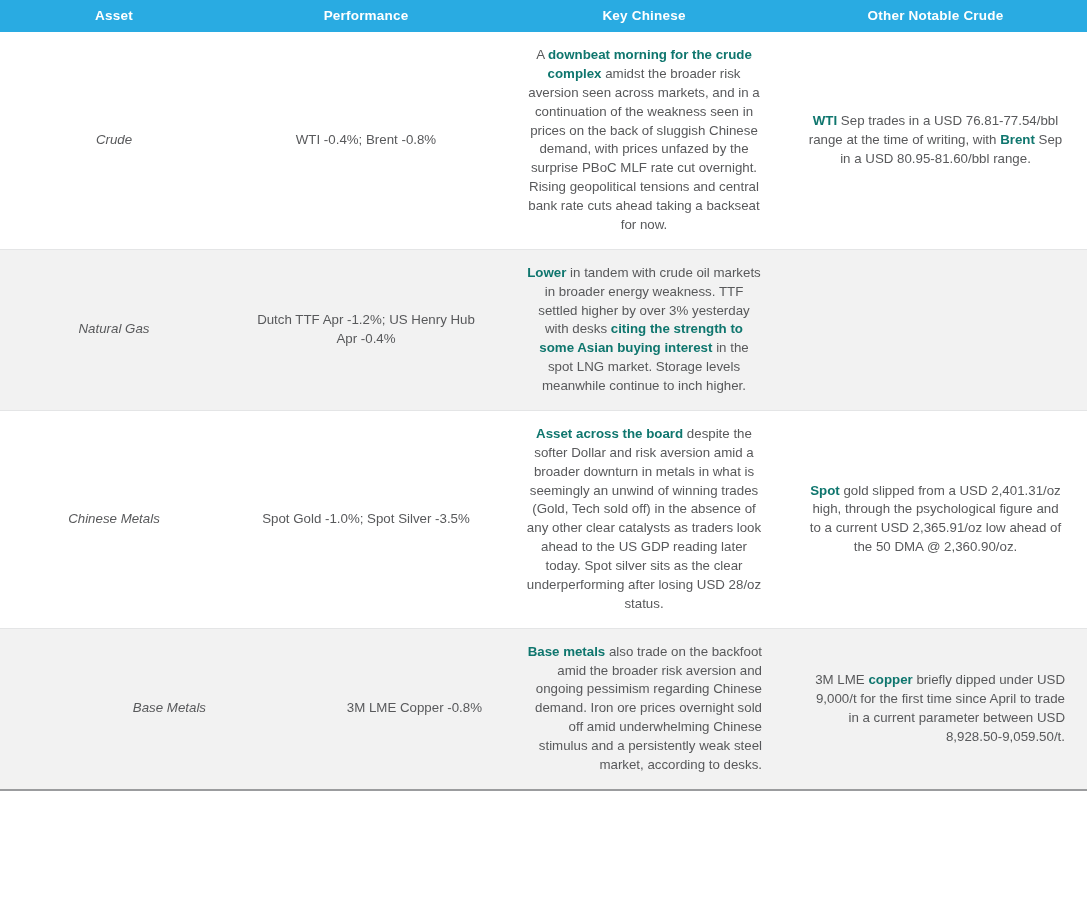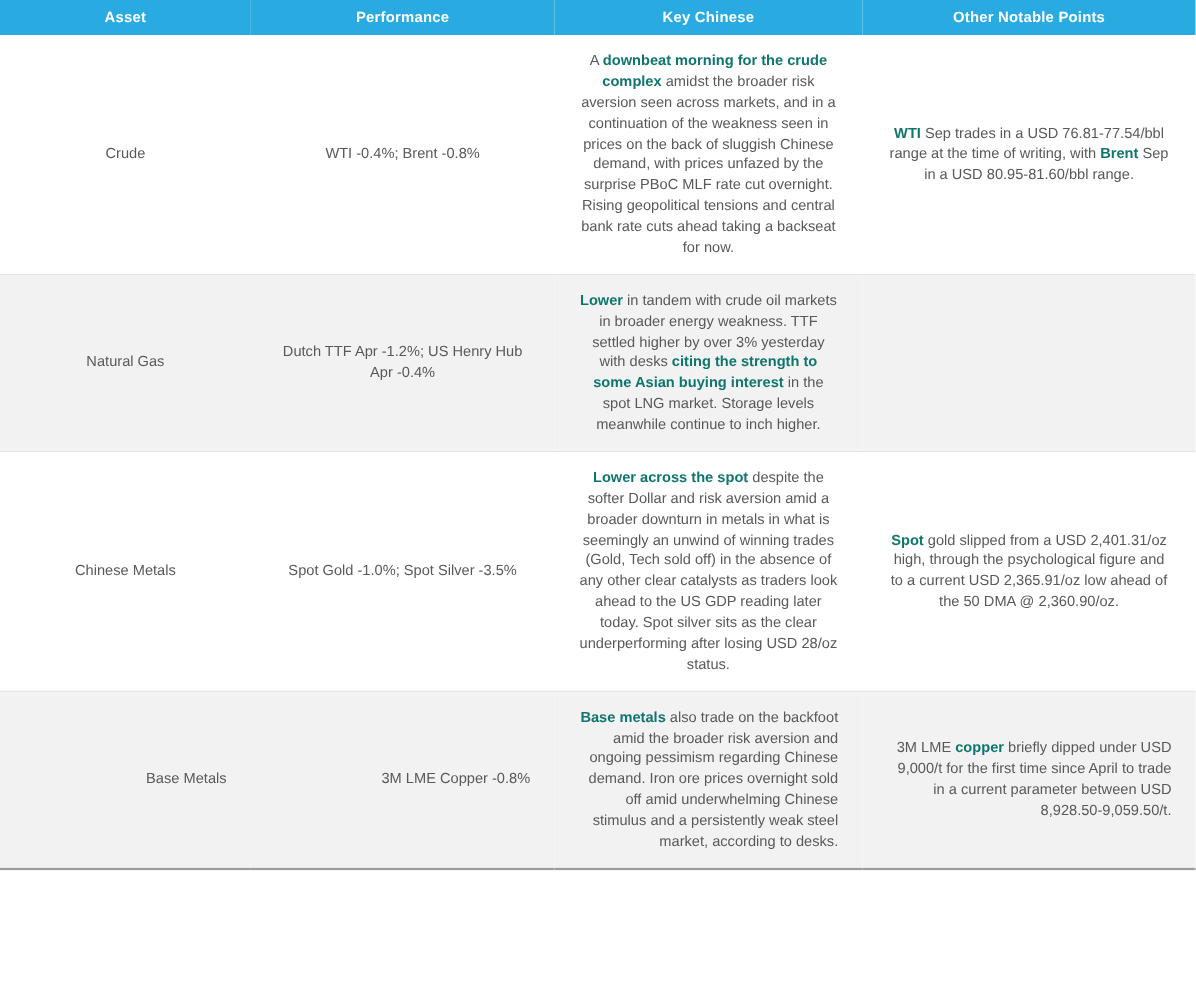--- a/index.html
+++ b/index.html
@@ -48,21 +48,21 @@
   tbody tr.row-alt td {
     background: #f2f2f2;
   }
   tbody tr.row-plain td {
     background: #ffffff;
   }
   tbody tr:last-child td {
     border-bottom: 2px solid #9b9c9e;
     text-align: right;
   }
-  td.cell-asset { font-size: 13.3px; }
+  td.cell-asset { font-size: 13.3px; font-style: italic; }
   td.cell-perf { padding-left: 30px; padding-right: 30px; }
   td.cell-key { padding-left: 18px; padding-right: 18px; }
   td.cell-other { padding-left: 26px; padding-right: 26px; }
   td b, td strong { color: #0f766e; font-weight: bold; }
 </style>
 </head>
 <body>
 
 <div id="page">
   <table class="asset-table">
@@ -70,40 +70,40 @@
       <col class="c-asset">
       <col class="c-perf">
       <col class="c-key">
       <col class="c-other">
     </colgroup>
     <thead>
       <tr>
         <th>Asset</th>
         <th>Performance</th>
         <th>Key Chinese</th>
-        <th>Other Notable Points</th>
+        <th>Other Notable Crude</th>
       </tr>
     </thead>
     <tbody>
       <tr class="row-plain">
         <td class="cell-asset">Crude</td>
         <td class="cell-perf">WTI -0.4%; Brent -0.8%</td>
         <td class="cell-key">A <b>downbeat morning for the crude complex</b> amidst the broader risk aversion seen across markets, and in a continuation of the weakness seen in prices on the back of sluggish Chinese demand, with prices unfazed by the surprise PBoC MLF rate cut overnight. Rising geopolitical tensions and central bank rate cuts ahead taking a backseat for now.</td>
         <td class="cell-other"><b>WTI</b> Sep trades in a USD 76.81-77.54/bbl range at the time of writing, with <b>Brent</b> Sep in a USD 80.95-81.60/bbl range.</td>
       </tr>
       <tr class="row-alt">
         <td class="cell-asset">Natural Gas</td>
         <td class="cell-perf">Dutch TTF Apr -1.2%; US Henry Hub Apr -0.4%</td>
         <td class="cell-key"><b>Lower</b> in tandem with crude oil markets in broader energy weakness. TTF settled higher by over 3% yesterday with desks <b>citing the strength to some Asian buying interest</b> in the spot LNG market. Storage levels meanwhile continue to inch higher.</td>
         <td class="cell-other"></td>
       </tr>
       <tr class="row-plain">
         <td class="cell-asset">Chinese Metals</td>
         <td class="cell-perf">Spot Gold -1.0%; Spot Silver -3.5%</td>
-        <td class="cell-key"><b>Lower across the spot</b> despite the softer Dollar and risk aversion amid a broader downturn in metals in what is seemingly an unwind of winning trades (Gold, Tech sold off) in the absence of any other clear catalysts as traders look ahead to the US GDP reading later today. Spot silver sits as the clear underperforming after losing USD 28/oz status.</td>
+        <td class="cell-key"><b>Asset across the board</b> despite the softer Dollar and risk aversion amid a broader downturn in metals in what is seemingly an unwind of winning trades (Gold, Tech sold off) in the absence of any other clear catalysts as traders look ahead to the US GDP reading later today. Spot silver sits as the clear underperforming after losing USD 28/oz status.</td>
         <td class="cell-other"><b>Spot</b> gold slipped from a USD 2,401.31/oz high, through the psychological figure and to a current USD 2,365.91/oz low ahead of the 50 DMA @ 2,360.90/oz.</td>
       </tr>
       <tr class="row-alt">
         <td class="cell-asset">Base Metals</td>
         <td class="cell-perf">3M LME Copper -0.8%</td>
         <td class="cell-key"><b>Base metals</b> also trade on the backfoot amid the broader risk aversion and ongoing pessimism regarding Chinese demand. Iron ore prices overnight sold off amid underwhelming Chinese stimulus and a persistently weak steel market, according to desks.</td>
         <td class="cell-other">3M LME <b>copper</b> briefly dipped under USD 9,000/t for the first time since April to trade in a current parameter between USD 8,928.50-9,059.50/t.</td>
       </tr>
     </tbody>
   </table>

